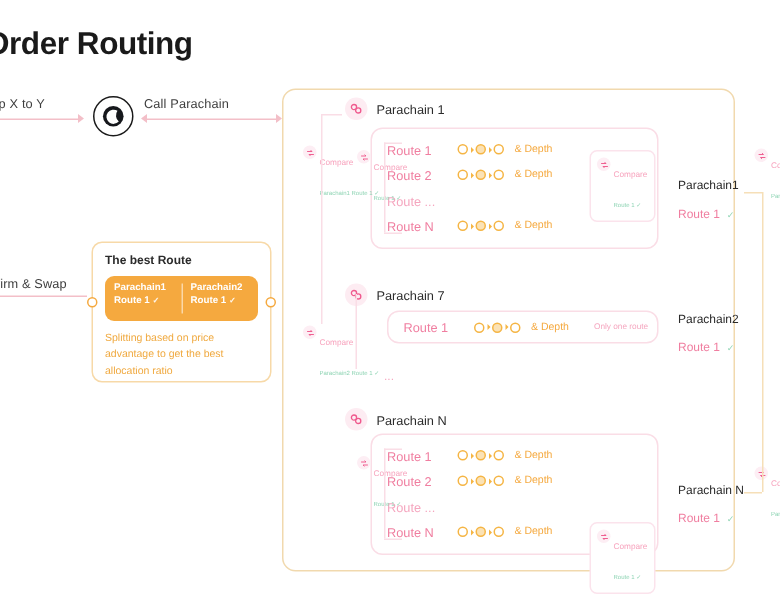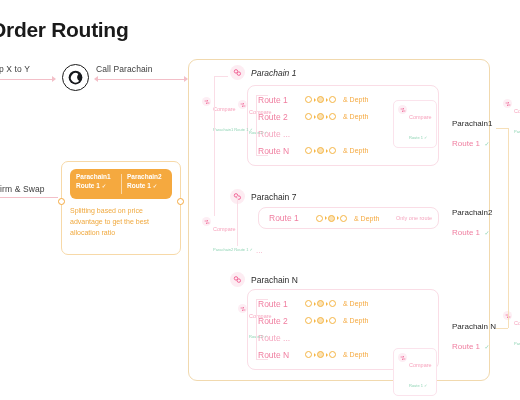--- a/index.html
+++ b/index.html
@@ -184,20 +184,21 @@
   <div class="arrow-line" style="left:96px; top:79px; width:90px;"></div>
   <div class="arrow-head right" style="left:184px; top:76px;"></div>
   <div class="arrow-head left" style="left:94px; top:76px;"></div>
 
   <div class="flow-label" style="left:-12px; top:184px;">onfirm &amp; Swap</div>
   <div class="arrow-line" style="left:-14px; top:197px; width:72px;"></div>
 
   <div class="best-route">
     <div class="card-dot"></div>
     <div class="card-dot-r"></div>
+    <div class="best-route-title">The best Route</div>
     <div class="best-route-chips">
       <div class="chip">
         <div>Parachain1</div>
         <div>
           <span>Route 1</span>
           <span class="chip-check">✓</span>
         </div>
       </div>
       <div class="chip">
         <div>Parachain2</div>
@@ -205,21 +206,21 @@
           <span>Route 1</span>
           <span class="chip-check">✓</span>
         </div>
       </div>
     </div>
     <div class="best-route-note">Splitting based on price advantage to get the best allocation ratio</div>
   </div>
 
   <div class="parachain-canvas"></div>
 
-  <div class="pc-group" style="left:230px; top:65px;font-style:italic;">
+  <div class="pc-group" style="left:230px; top:65px;">
     <div class="pc-header">
       <div class="pc-badge">
         <svg width="9" height="9" viewBox="0 0 24 24" aria-hidden="true">
           <circle cx="8" cy="9" r="4.6" fill="none" stroke="#ef5a8e" stroke-width="2.4"></circle>
           <circle cx="15.5" cy="15" r="4.6" fill="none" stroke="#ef5a8e" stroke-width="2.4"></circle>
         </svg>
       </div>
       <div class="pc-name">Parachain 1</div>
     </div>
   </div>

